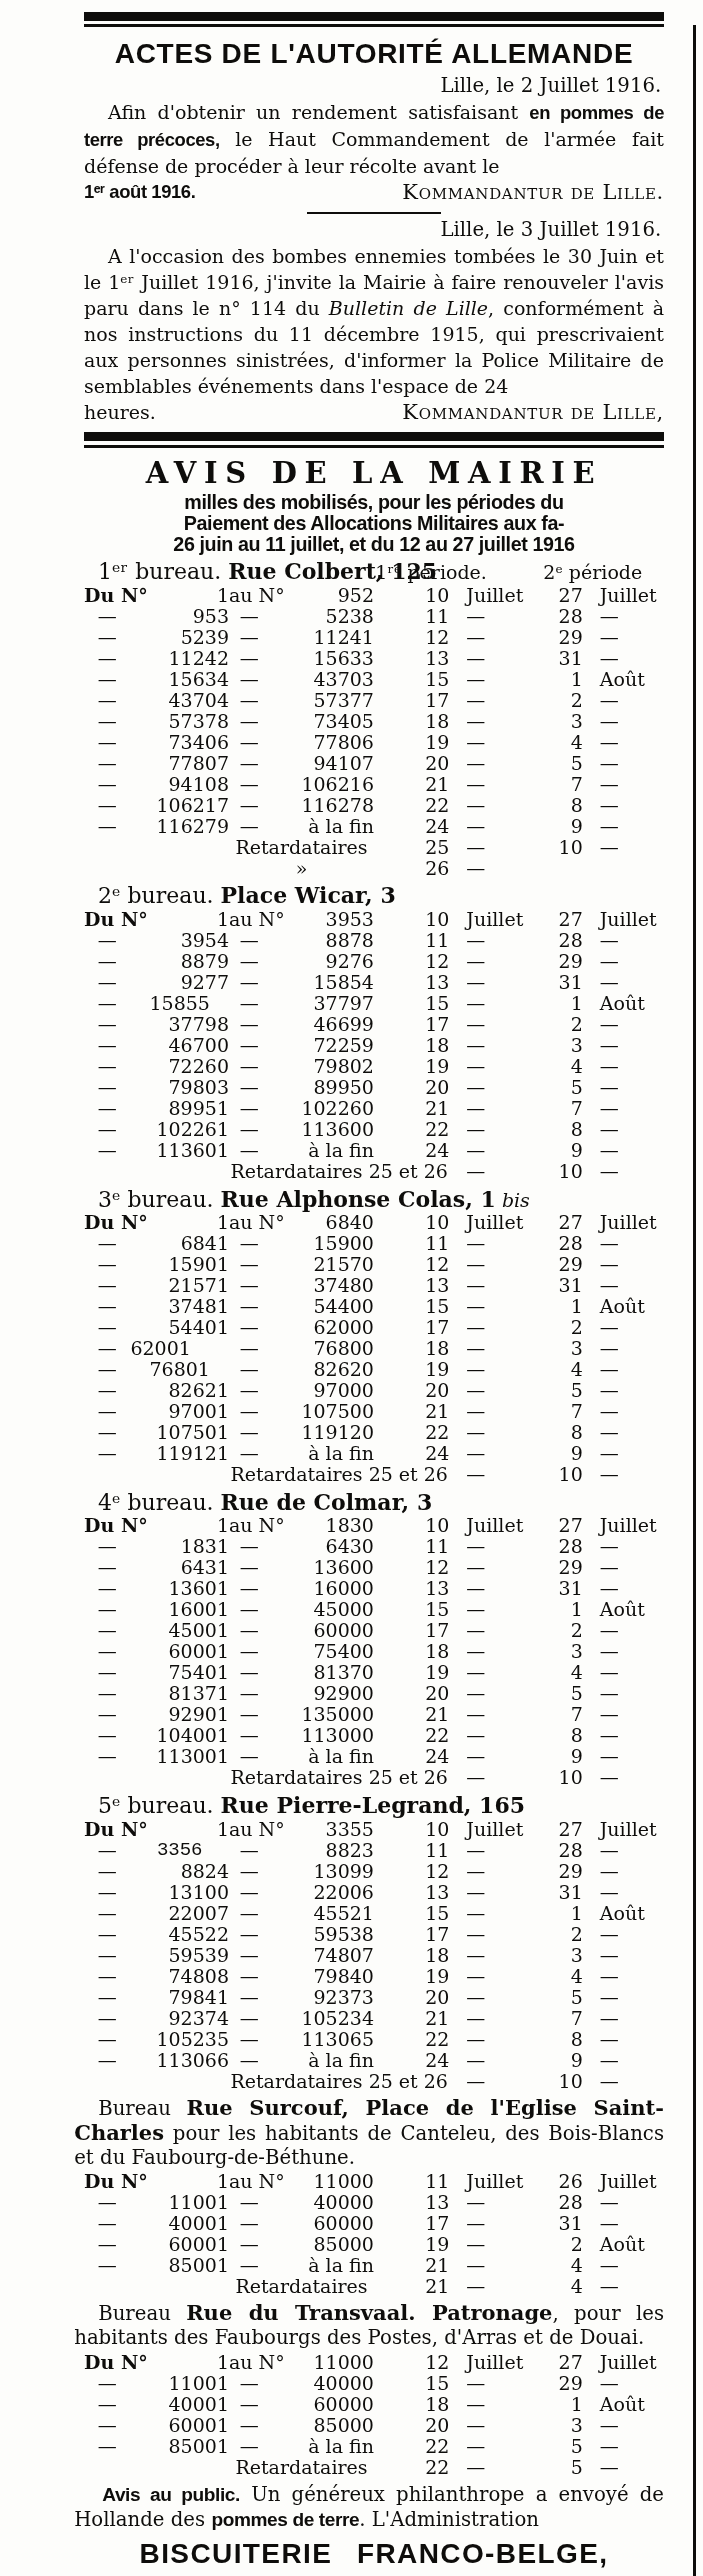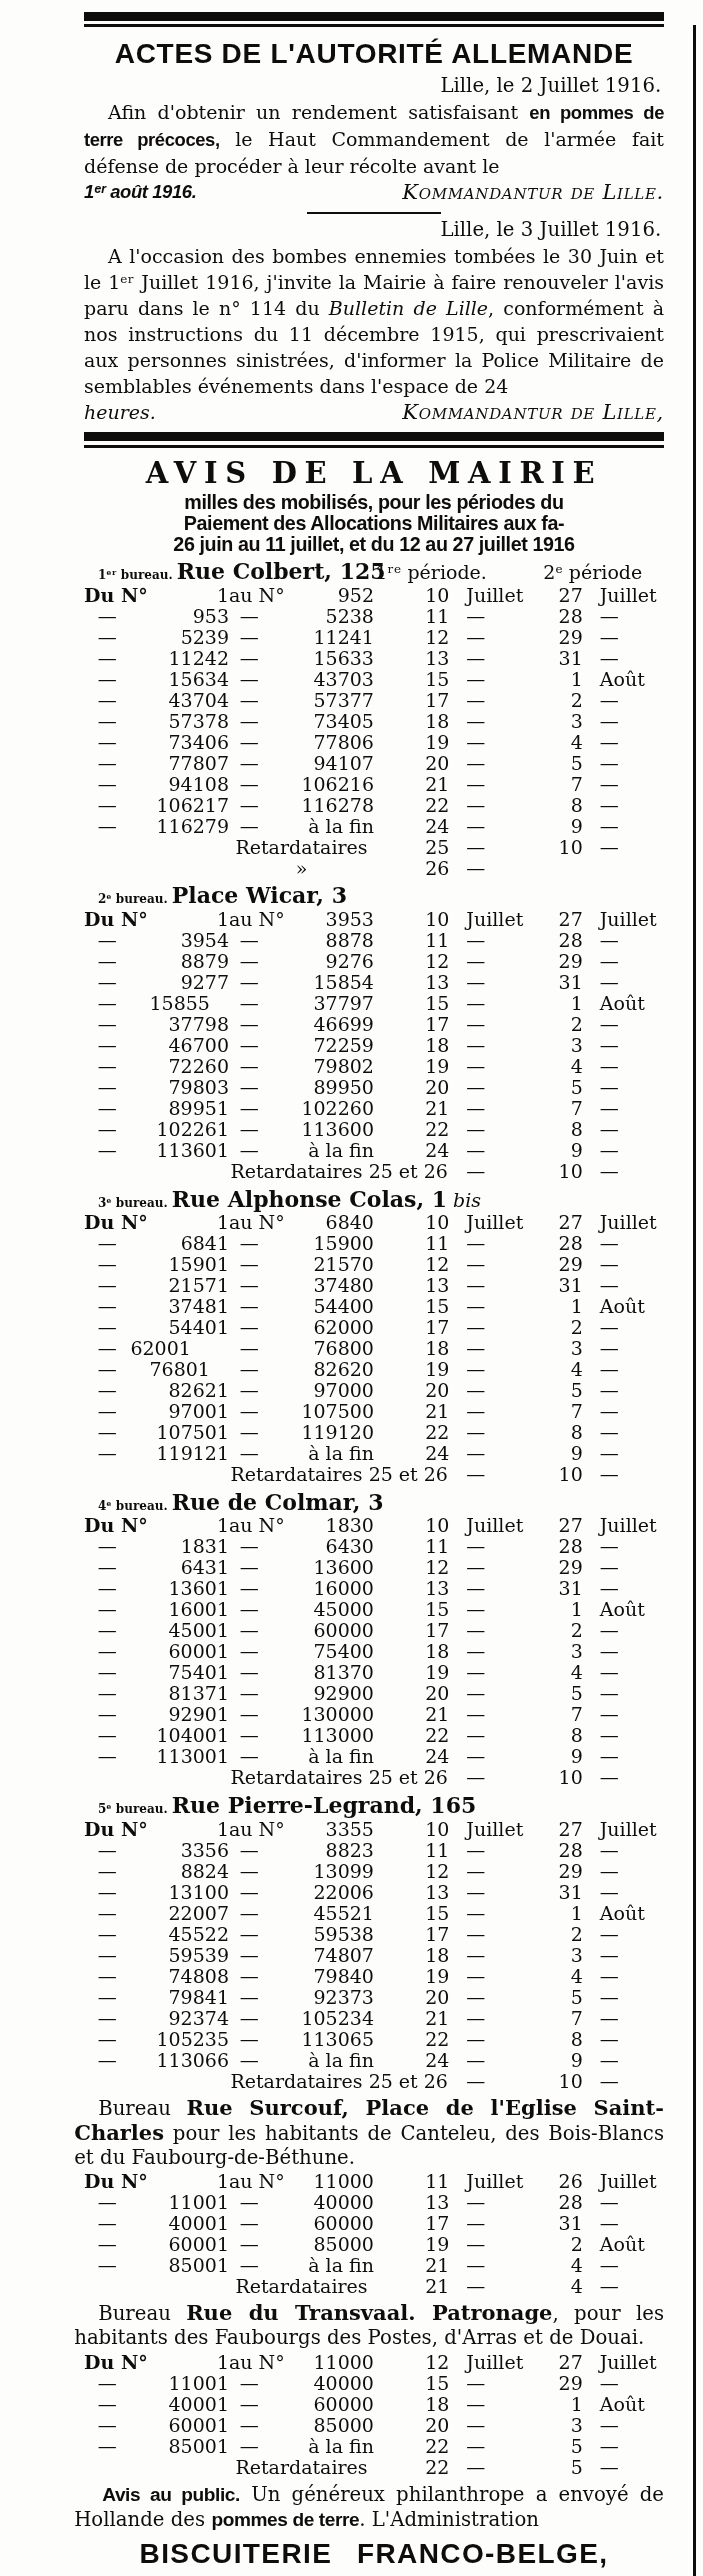--- a/index.html
+++ b/index.html
@@ -20,36 +20,36 @@
     font-family:"Liberation Sans", sans-serif; font-weight:800;
     font-size:28px; line-height:32px; letter-spacing:0.7px;
     text-align:center; margin:11.2px 0 0;
   }
   .dateline { font-size:19.7px; line-height:24px; text-align:right; margin:3.5px 2.8px 0 0; }
   .para { font-size:19px; line-height:26px; text-align:justify; text-indent:24px; margin:1.4px 0 0; }
   .seg-plain {}
   .seg-gothic { font-family:"Liberation Sans", sans-serif; font-weight:700; font-size:0.97em; letter-spacing:-0.4px; }
   .seg-italic { font-style:italic; }
   .seg-big { font-weight:700; font-size:21px; }
-  .sigline { display:flex; justify-content:space-between; align-items:flex-start; font-size:19px; line-height:26px;font-style:italic; }
+  .sigline { display:flex; justify-content:space-between; align-items:flex-start; font-size:19px; line-height:26px; }
   .sig { font-variant:small-caps; letter-spacing:0.7px; font-size:21px; }
   .small-rule { width:134px; height:2.8px; background:var(--ink); margin:6.3px auto 1.4px; }
 
   .mairie-title {
     font-size:29px; line-height:32px; font-weight:600; letter-spacing:7.7px;
     text-align:center; margin:9.1px 0 2.8px; font-family:"DejaVu Serif", serif;
   }
   .mairie-sub {
     font-family:"Liberation Sans", sans-serif; font-weight:800;
     font-size:19.7px; line-height:21px; text-align:center; letter-spacing:-0.4px;
   }
 
   .bureau-head { display:grid; grid-template-columns:8% 17% 7% 18% 13% 15% 8% 14%; margin:3.5px 0 0.7px; align-items:baseline; }
   .bh-left { grid-column:1 / span 4; padding-left:14px; white-space:nowrap; }
-  .bureau-prefix { font-weight:700; font-size:12px; }
+  .bureau-prefix { font-weight:400; font-size:22px; }
   .bureau-address { font-weight:700; font-size:22px; }
   .addr-italic { font-style:italic; font-weight:400; font-size:19px; }
   .bh-p1 { grid-column:5 / span 2; font-size:19px; white-space:nowrap; padding-left:1.4px; }
   .bh-p2 { grid-column:7 / span 2; font-size:19px; white-space:nowrap; padding-left:7px; }
   .bureau-desc { font-size:19.7px; line-height:24px; text-align:justify; text-indent:24px; margin:4.2px 0 1.4px -9.8px; }
 
   .trow { display:grid; grid-template-columns:8% 17% 7% 18% 13% 15% 8% 14%; font-size:19px; line-height:21px; }
   .tcell { white-space:nowrap; }
   .mpad { padding-left:17px; }
   .du { font-weight:700; }
@@ -595,21 +595,21 @@
           <div class="tcell" style="grid-column: 4 / span 1; text-align: right;">92900</div>
           <div class="tcell" style="grid-column: 5 / span 1; text-align: right;">20</div>
           <div class="tcell mpad" style="grid-column: 6 / span 1; text-align: left;">—</div>
           <div class="tcell" style="grid-column: 7 / span 1; text-align: right;">5</div>
           <div class="tcell mpad" style="grid-column: 8 / span 1; text-align: left;">—</div>
         </div>
         <div class="trow">
           <div class="tcell" style="grid-column: 1 / span 1; text-align: center;">—</div>
           <div class="tcell" style="grid-column: 2 / span 1; text-align: right;">92901</div>
           <div class="tcell" style="grid-column: 3 / span 1; text-align: center;">—</div>
-          <div class="tcell" style="grid-column: 4 / span 1; text-align: right;">130000</div>
+          <div class="tcell" style="grid-column: 4 / span 1; text-align: right;">135000</div>
           <div class="tcell" style="grid-column: 5 / span 1; text-align: right;">21</div>
           <div class="tcell mpad" style="grid-column: 6 / span 1; text-align: left;">—</div>
           <div class="tcell" style="grid-column: 7 / span 1; text-align: right;">7</div>
           <div class="tcell mpad" style="grid-column: 8 / span 1; text-align: left;">—</div>
         </div>
         <div class="trow">
           <div class="tcell" style="grid-column: 1 / span 1; text-align: center;">—</div>
           <div class="tcell" style="grid-column: 2 / span 1; text-align: right;">104001</div>
           <div class="tcell" style="grid-column: 3 / span 1; text-align: center;">—</div>
           <div class="tcell" style="grid-column: 4 / span 1; text-align: right;">113000</div>
@@ -645,21 +645,21 @@
           <div class="tcell" style="grid-column: 2 / span 1; text-align: right;">1</div>
           <div class="tcell" style="grid-column: 3 / span 1; text-align: center;">au N°</div>
           <div class="tcell" style="grid-column: 4 / span 1; text-align: right;">3355</div>
           <div class="tcell" style="grid-column: 5 / span 1; text-align: right;">10</div>
           <div class="tcell mpad" style="grid-column: 6 / span 1; text-align: left;">Juillet</div>
           <div class="tcell" style="grid-column: 7 / span 1; text-align: right;">27</div>
           <div class="tcell mpad" style="grid-column: 8 / span 1; text-align: left;">Juillet</div>
         </div>
         <div class="trow">
           <div class="tcell" style="grid-column: 1 / span 1; text-align: center;">—</div>
-          <div class="tcell" style="grid-column: 2 / span 1; text-align: right;">3356</div>
+          <div class="tcell" style="grid-column: 2 / span 1; text-align: center; font-family: Liberation Mono, monospace;">3356</div>
           <div class="tcell" style="grid-column: 3 / span 1; text-align: center;">—</div>
           <div class="tcell" style="grid-column: 4 / span 1; text-align: right;">8823</div>
           <div class="tcell" style="grid-column: 5 / span 1; text-align: right;">11</div>
           <div class="tcell mpad" style="grid-column: 6 / span 1; text-align: left;">—</div>
           <div class="tcell" style="grid-column: 7 / span 1; text-align: right;">28</div>
           <div class="tcell mpad" style="grid-column: 8 / span 1; text-align: left;">—</div>
         </div>
         <div class="trow">
           <div class="tcell" style="grid-column: 1 / span 1; text-align: center;">—</div>
           <div class="tcell" style="grid-column: 2 / span 1; text-align: right;">8824</div>

